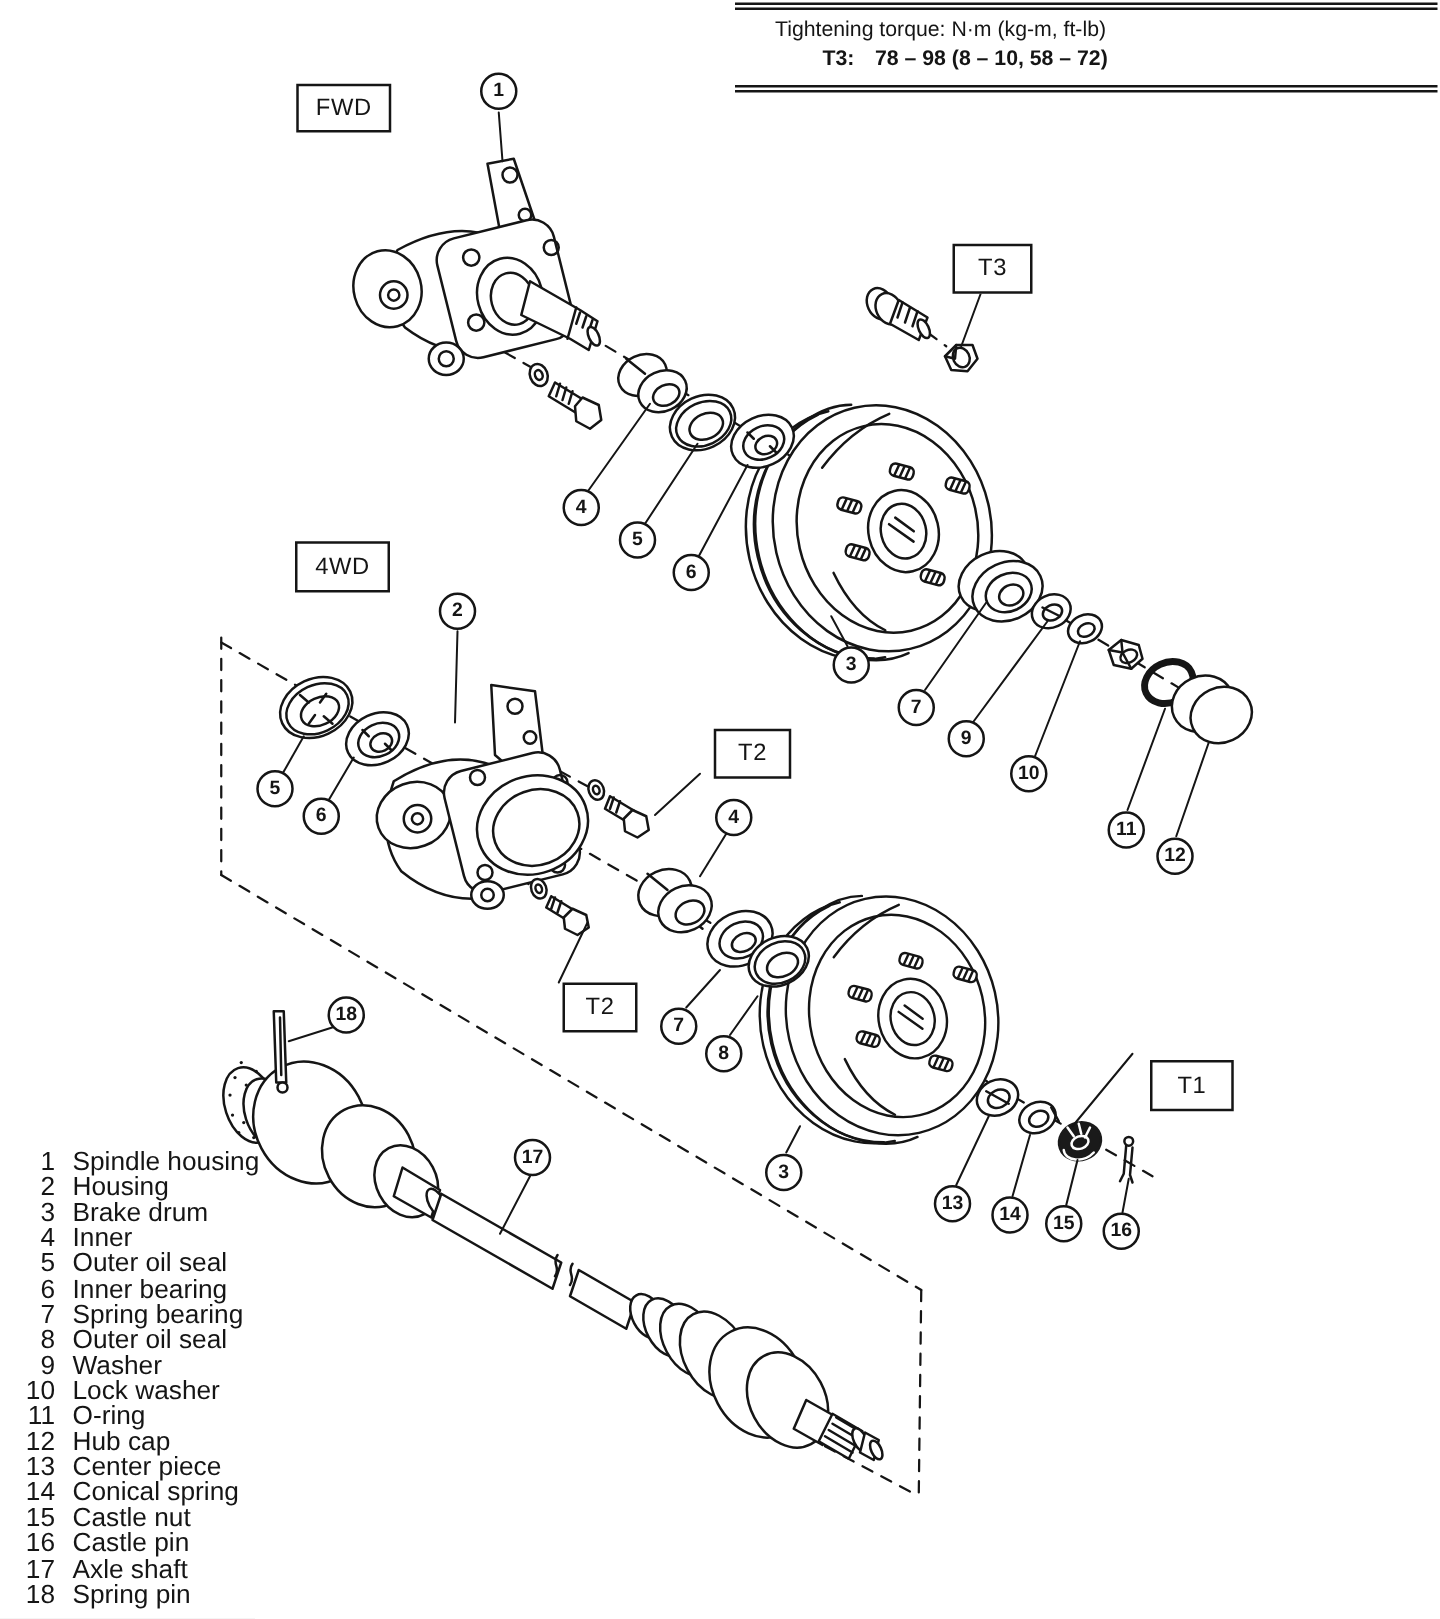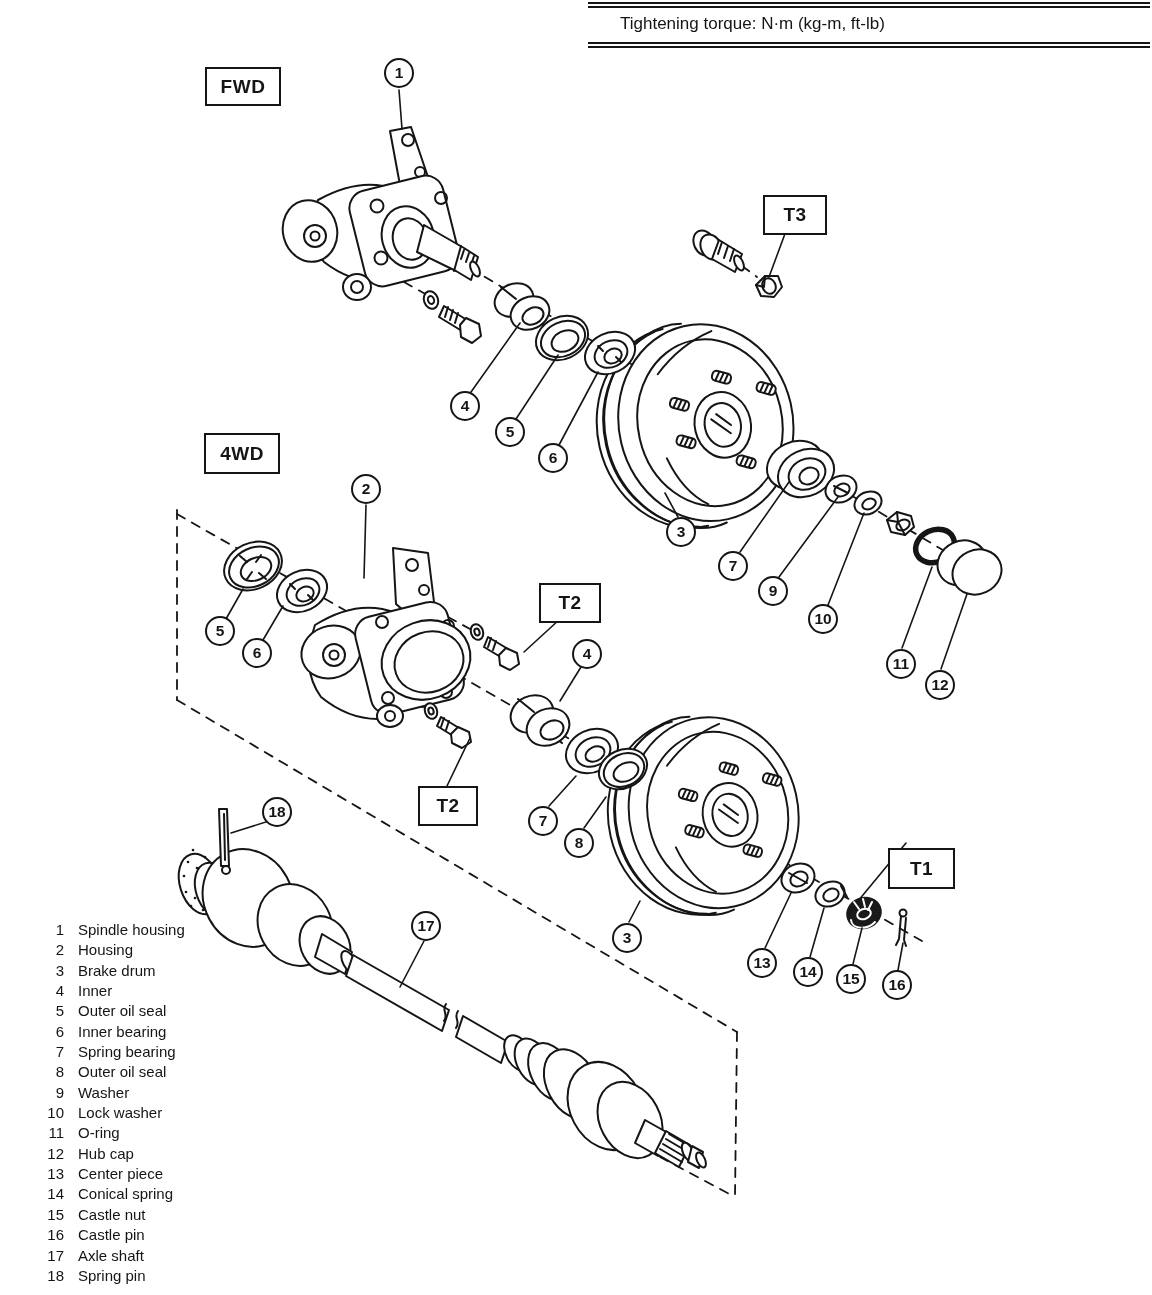--- a/index.html
+++ b/index.html
@@ -11,35 +11,35 @@
   .art{fill:none;stroke:var(--ink);stroke-width:2;stroke-linecap:round;stroke-linejoin:round;}
   .w{fill:var(--paper);}
   .dash path{stroke-dasharray:9 8;stroke-width:1.8;}
   .leader path{stroke-width:1.6;}
   .oring{stroke-width:5.5;}
   .dots circle{fill:var(--ink);stroke:none;}
   .dark{fill:#1a1a1a;stroke:#1a1a1a;}
   .wht{stroke:#ffffff;fill:none;stroke-width:2;}
 
   .box-label{position:absolute;display:flex;align-items:center;justify-content:center;
-    border:2.5px solid var(--ink);background:var(--paper);font-weight:700;font-size:19px;
-    letter-spacing:0.5px;}
+    border:2.5px solid var(--ink);background:var(--paper);font-weight:400;font-size:19px;
+    letter-spacing:0.5px;margin-left:32px;}
   .callout{position:absolute;width:30px;height:30px;border:2.2px solid var(--ink);
     border-radius:50%;background:var(--paper);font-weight:700;font-size:15.5px;
     display:flex;align-items:center;justify-content:center;box-sizing:border-box;}
 
   .torque-table{position:absolute;left:588px;top:2px;width:562px;}
   .torque-rule{height:0;border-top:6px double var(--ink);}
   .torque-body{padding:6px 0 8px 0;}
   .torque-title{margin-left:32px;font-weight:400;font-size:17px;}
   .torque-row{margin-left:70px;font-weight:700;font-size:17px;line-height:25.5px;}
   .torque-row .tlabel{display:inline-block;min-width:33px;}
   .torque-row .tvalue{margin-left:9px;}
 
-  .parts-list{position:absolute;left:38px;top:920px;font-size:15px;line-height:20.35px;}
+  .parts-list{position:absolute;left:18px;top:920px;font-size:21px;line-height:20.35px;}
   .prow{white-space:nowrap;}
   .pnum{display:inline-block;width:26px;text-align:right;margin-right:14px;}
 </style>
 </head>
 <body>
 
 <div class="page">
 
 <svg width="1152" height="1295" viewBox="0 0 1152 1295" class="art">
   <defs>
@@ -365,29 +365,32 @@
       <div class="callout" style="left: 747px; top: 948px;">13</div>
       <div class="callout" style="left: 793px; top: 957px;">14</div>
       <div class="callout" style="left: 836px; top: 964px;">15</div>
       <div class="callout" style="left: 882px; top: 970px;">16</div>
       <div class="callout" style="left: 411px; top: 911px;">17</div>
       <div class="callout" style="left: 262px; top: 797px;">18</div>
     </div>
 
 <div class="box-label" style="left:205px;top:67px;width:72px;height:35px;">FWD</div>
 <div class="box-label" style="left:204px;top:433px;width:72px;height:37px;">4WD</div>
-<div class="box-label" style="left:763px;top:195px;width:60px;height:36px;">T3</div>
+<div class="box-label" style="left:730px;top:195px;width:60px;height:36px;">T3</div>
 <div class="box-label" style="left:539px;top:583px;width:58px;height:36px;">T2</div>
 <div class="box-label" style="left:418px;top:786px;width:56px;height:36px;">T2</div>
 <div class="box-label" style="left:888px;top:848px;width:63px;height:37px;">T1</div>
 
 <div class="torque-table">
   <div class="torque-rule"></div>
   <div class="torque-body">
     <div class="torque-title">Tightening torque:  N·m (kg-m, ft-lb)</div>
+    <div class="torque-row">
+      <span class="tlabel">T3:</span><span class="tvalue">78 – 98 (8 – 10, 58 – 72)</span>
+    </div>
   </div>
   <div class="torque-rule"></div>
 </div>
 
 <div class="parts-list">
       <div class="prow"><span class="pnum">1</span><span class="pname">Spindle housing</span></div>
       <div class="prow"><span class="pnum">2</span><span class="pname">Housing</span></div>
       <div class="prow"><span class="pnum">3</span><span class="pname">Brake drum</span></div>
       <div class="prow"><span class="pnum">4</span><span class="pname">Inner</span></div>
       <div class="prow"><span class="pnum">5</span><span class="pname">Outer oil seal</span></div>

